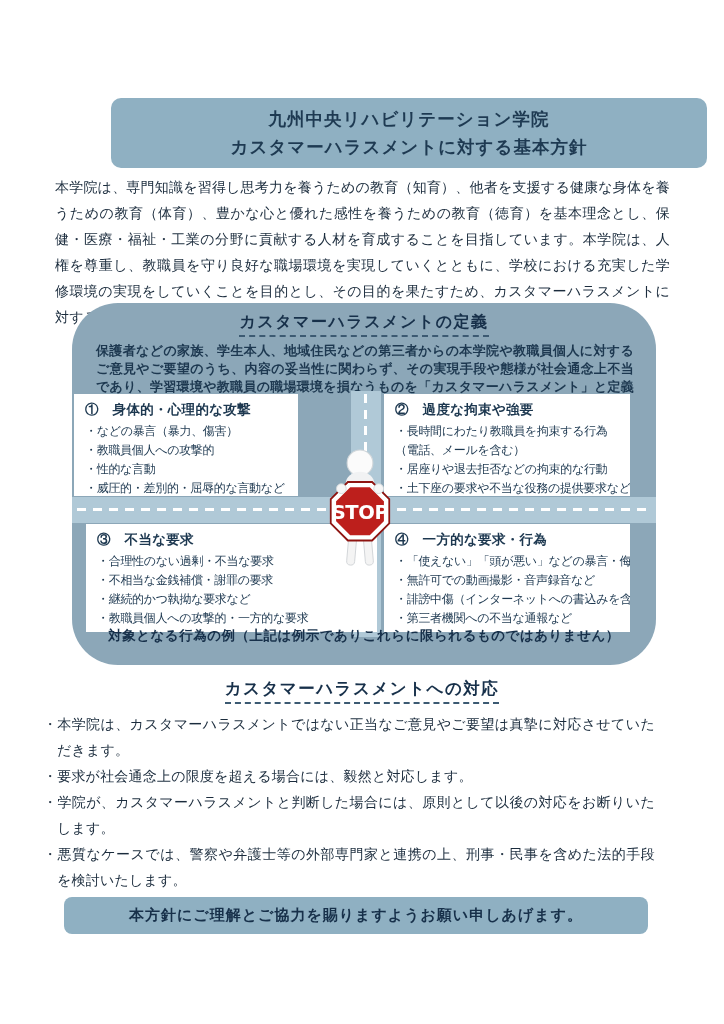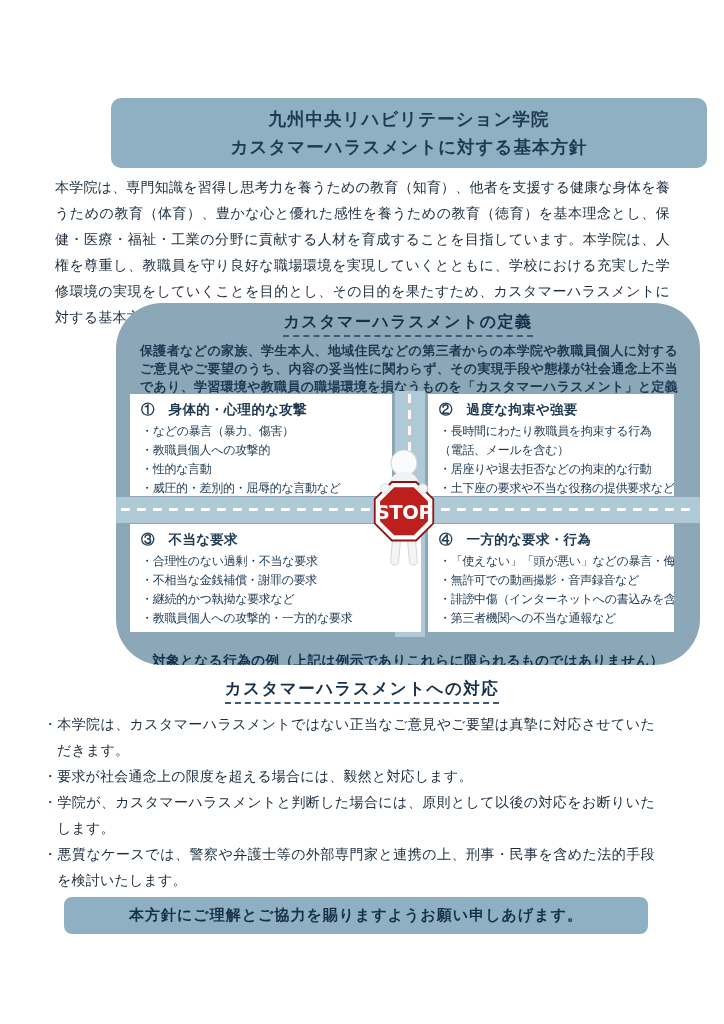--- a/index.html
+++ b/index.html
@@ -26,21 +26,21 @@
   }
   
   .main-paragraph {
     position: absolute; left: 55px; top: 175px; width: 615px;
     font-size: 14px; line-height: 26px; text-align: justify;
     color: #1b2c3d; letter-spacing: 0.2px;
   }
   
   .def-box {
     position: absolute; left: 72px; top: 303px; width: 584px; height: 362px;
-    background: #8ca7b8; border-radius: 46px; overflow: hidden; margin-left: 44px;
+    background: #8ca7b8; border-radius: 46px; overflow: hidden;
   }
   .def-title-wrap { text-align: center; margin-top: 9px; }
   .def-title {
     display: inline-block; font-size: 16px; font-weight: bold; color: #17304a;
     letter-spacing: 1.5px; border-bottom: 2px dashed #3c5a72; padding-bottom: 2px;
   }
   .def-desc {
     margin: 5px 22px 0 24px; font-size: 13px; line-height: 18px;
     font-weight: 600; color: #1d3850; text-align: justify; letter-spacing: 0.2px;
   }
@@ -55,26 +55,26 @@
     position: absolute; left: 292px; top: 91px; width: 3px; height: 240px;
     background: repeating-linear-gradient(180deg, #ffffff 0 9px, rgba(255,255,255,0) 9px 16px);
   }
   
   .quad {
     position: absolute; background: #ffffff; padding: 7px 9px 6px 11px;
     color: #1d3850; overflow: hidden;
   }
   .quad .q-head { font-size: 13.5px; font-weight: bold; margin-bottom: 3px; letter-spacing: 0.3px; }
   .quad .q-line { font-size: 12px; line-height: 19px; letter-spacing: -0.3px; white-space: nowrap; }
-  .quad1 { left: 14px;  top: 91px;  width: 262px; height: 102px; }
+  .quad1 { left: 2px;  top: 91px;  width: 224px; height: 102px; }
   .quad2 { left: 312px; top: 91px;  width: 246px; height: 102px; }
   .quad3 { left: 14px;  top: 221px; width: 291px; height: 108px; }
   .quad4 { left: 312px; top: 221px; width: 246px; height: 108px; }
   .def-caption {
-    position: absolute; left: 0; top: 349px; width: 584px; text-align: center;
+    position: absolute; left: 0; top: 324px; width: 584px; text-align: center;
     font-size: 13.5px; font-weight: bold; color: #17304a; letter-spacing: 0.5px;
   }
   
   .stop-figure { position: absolute; left: 248px; top: 144px; width: 80px; height: 126px; }
   
   .resp-title-wrap { position: absolute; left: 0; top: 678px; width: 724px; text-align: center; }
   .resp-title {
     display: inline-block; font-size: 16.5px; font-weight: bold; color: #17304a;
     letter-spacing: 1.5px; border-bottom: 2px dashed #3c5a72; padding-bottom: 2px;
   }

